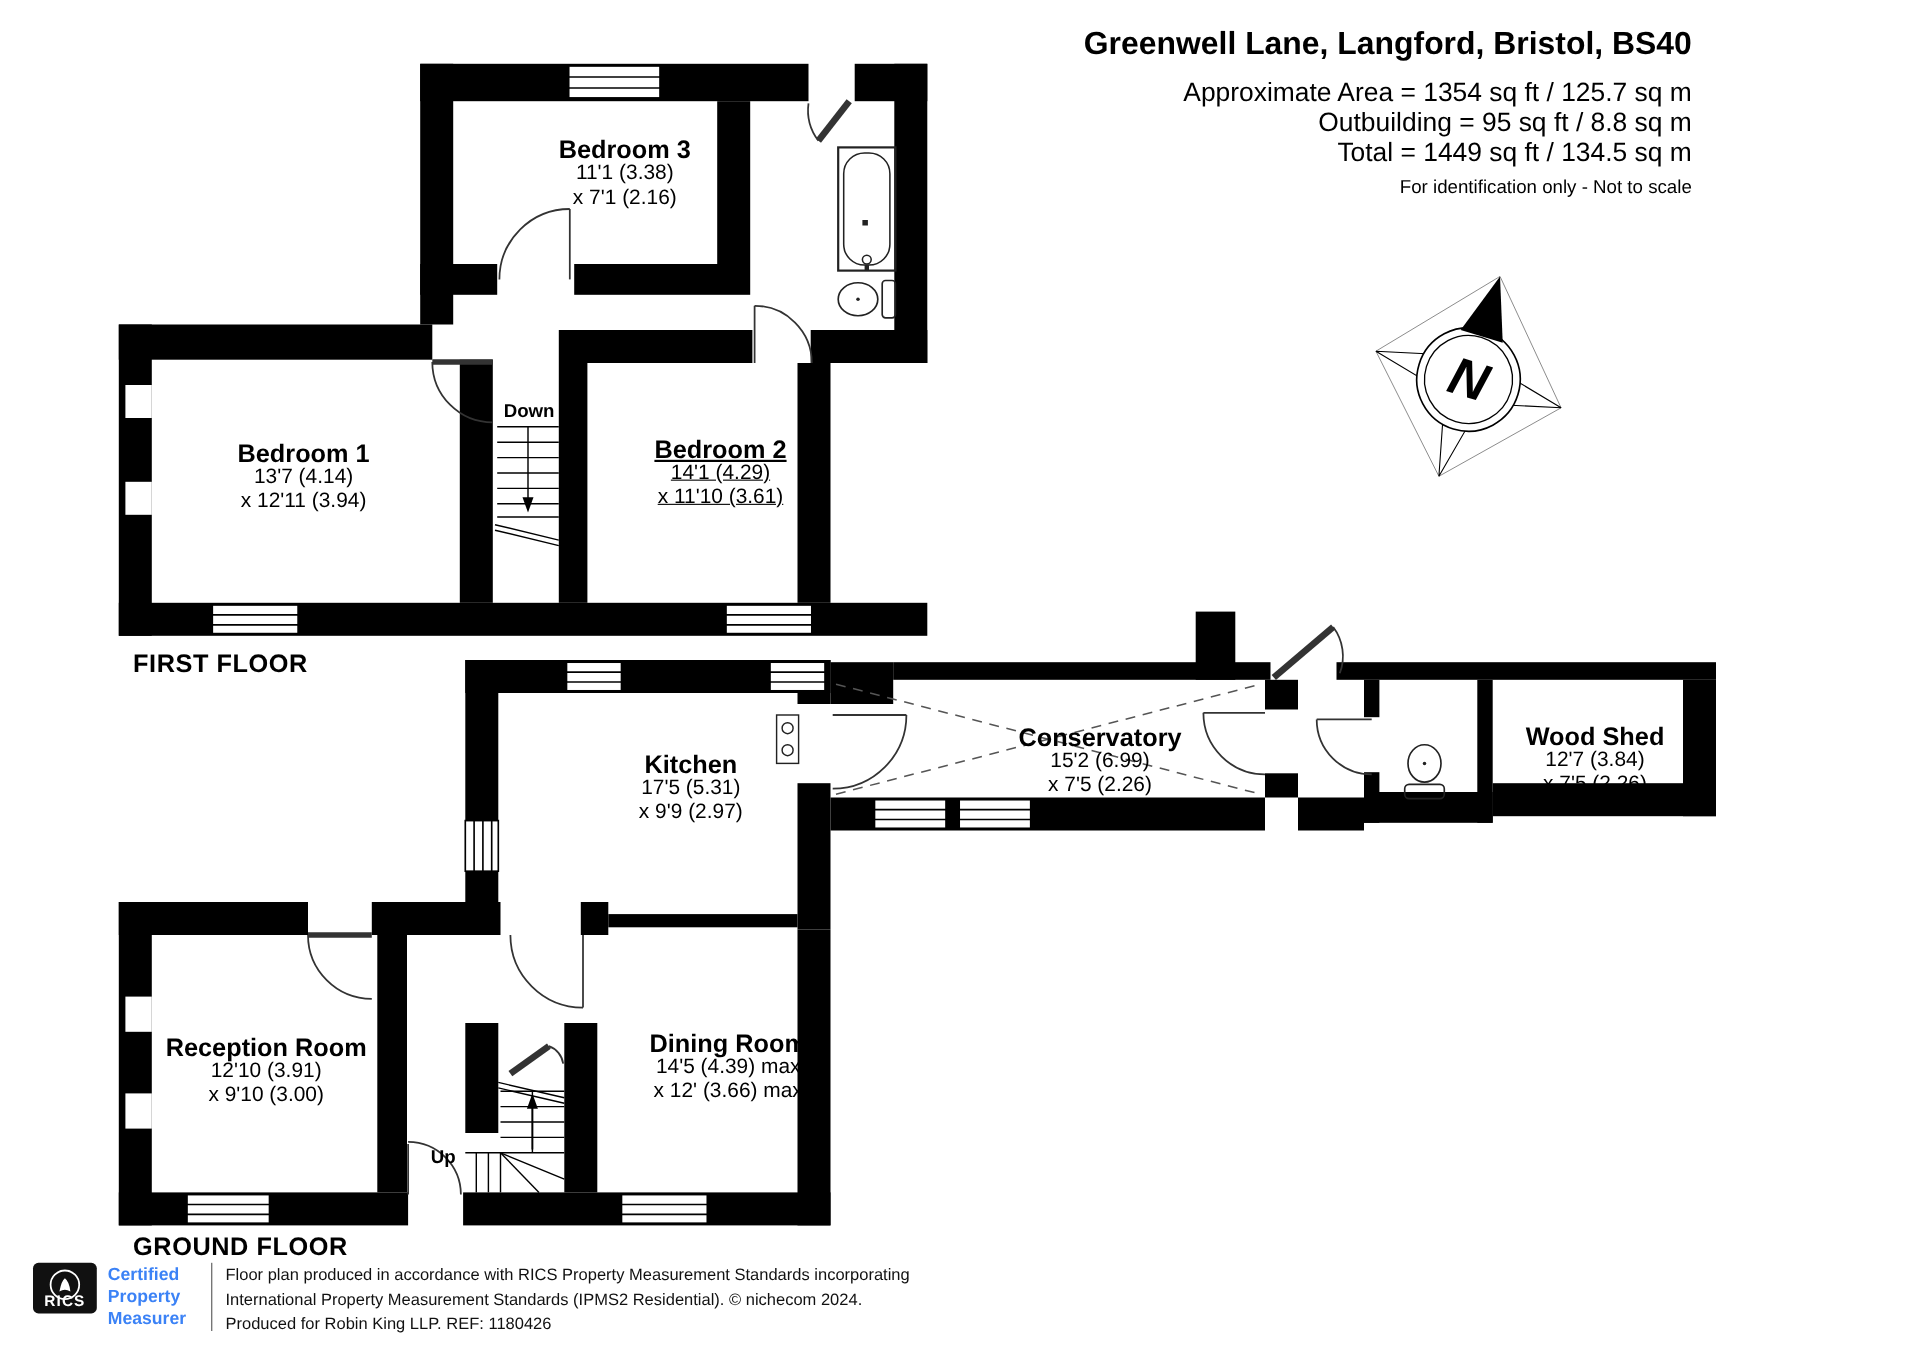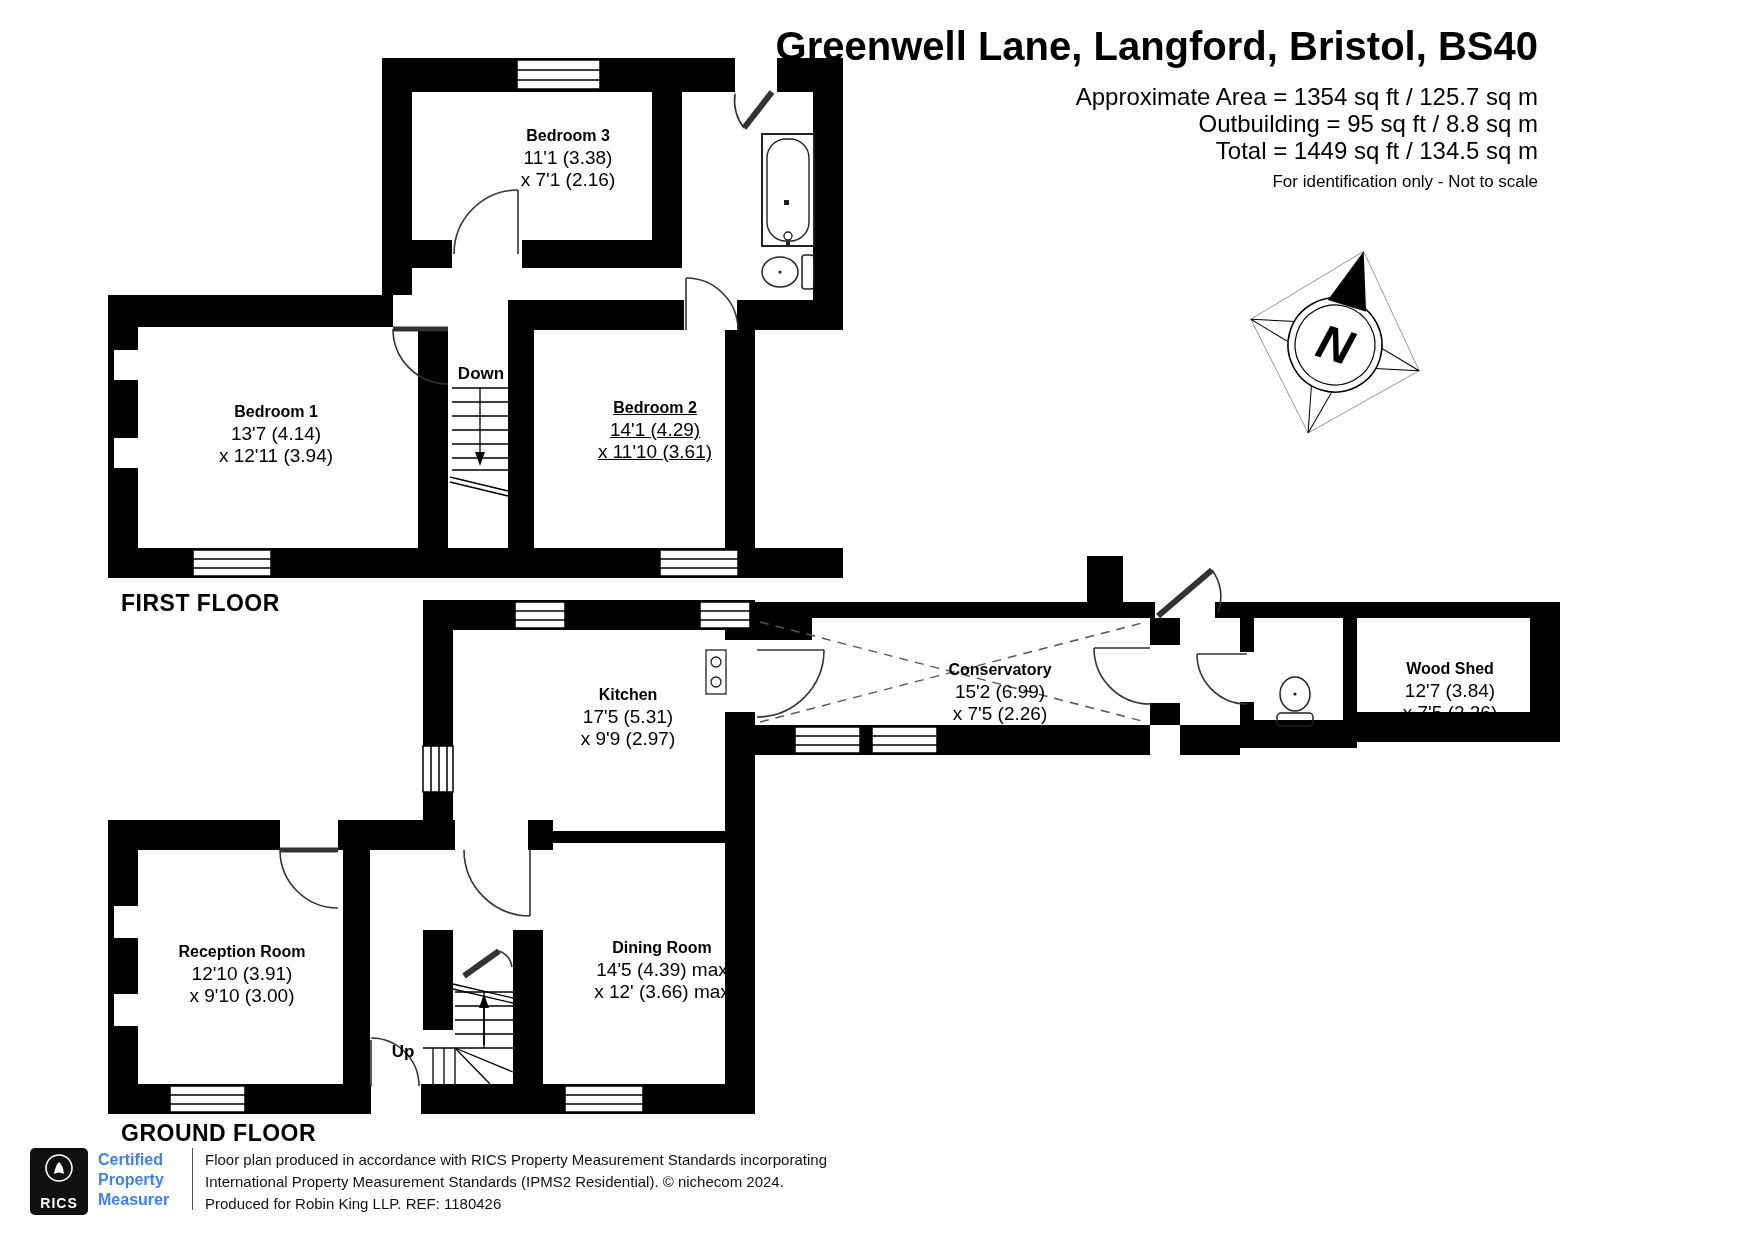--- a/index.html
+++ b/index.html
@@ -1,29 +1,29 @@
 <!DOCTYPE html>
 <html><head>
 <meta charset="utf-8">
 <style>
   html,body{margin:0;padding:0;background:#fff;}
   #canvas{position:relative;width:1755px;height:1241px;background:#fff;overflow:hidden;
           font-family:"Liberation Sans", sans-serif;color:#000;}
   svg{position:absolute;left:0;top:0;}
   .hdr{position:absolute;top:24px;right:217px;text-align:right;}
-  .hdr .title{font-size:40px;font-weight:bold;letter-spacing:0px;margin-bottom:14px;}
+  .hdr .title{font-size:29px;font-weight:bold;letter-spacing:0px;margin-bottom:14px;}
   .hdr .aline{font-size:24px;line-height:27px;}
   .hdr .disc{font-size:17px;margin-top:8px;}
   .room-label{position:absolute;transform:translate(-50%,-50%);text-align:center;
               font-size:19px;line-height:22px;white-space:nowrap;}
-  .room-label .rname{font-weight:bold;font-size:16px;}
+  .room-label .rname{font-weight:bold;font-size:23px;}
   .floor-label{position:absolute;font-size:23px;font-weight:bold;letter-spacing:.5px;}
   .stair-label{position:absolute;transform:translate(-50%,-50%);font-size:17px;font-weight:bold;}
   .footer{position:absolute;left:30px;top:1148px;height:62px;}
-  .rics-box{position:absolute;left:0;top:0;width:58px;height:67px;background:#111;border-radius:5px;}
+  .rics-box{position:absolute;left:0;top:0;width:58px;height:46px;background:#111;border-radius:5px;}
   .rics-box .rics-word{position:absolute;bottom:4px;width:100%;text-align:center;color:#fff;
                        font-size:14px;font-weight:bold;letter-spacing:1px;}
   .cert{position:absolute;left:68px;top:2px;font-size:16px;font-weight:bold;line-height:20px;color:#3b82f6;}
   .vrule{position:absolute;left:162px;top:0;width:1px;height:62px;background:#555;}
   .legal{position:absolute;left:175px;top:1px;font-size:15px;line-height:22px;color:#111;white-space:nowrap;}
 </style>
 </head>
 <body>
 
 <div id="canvas">

